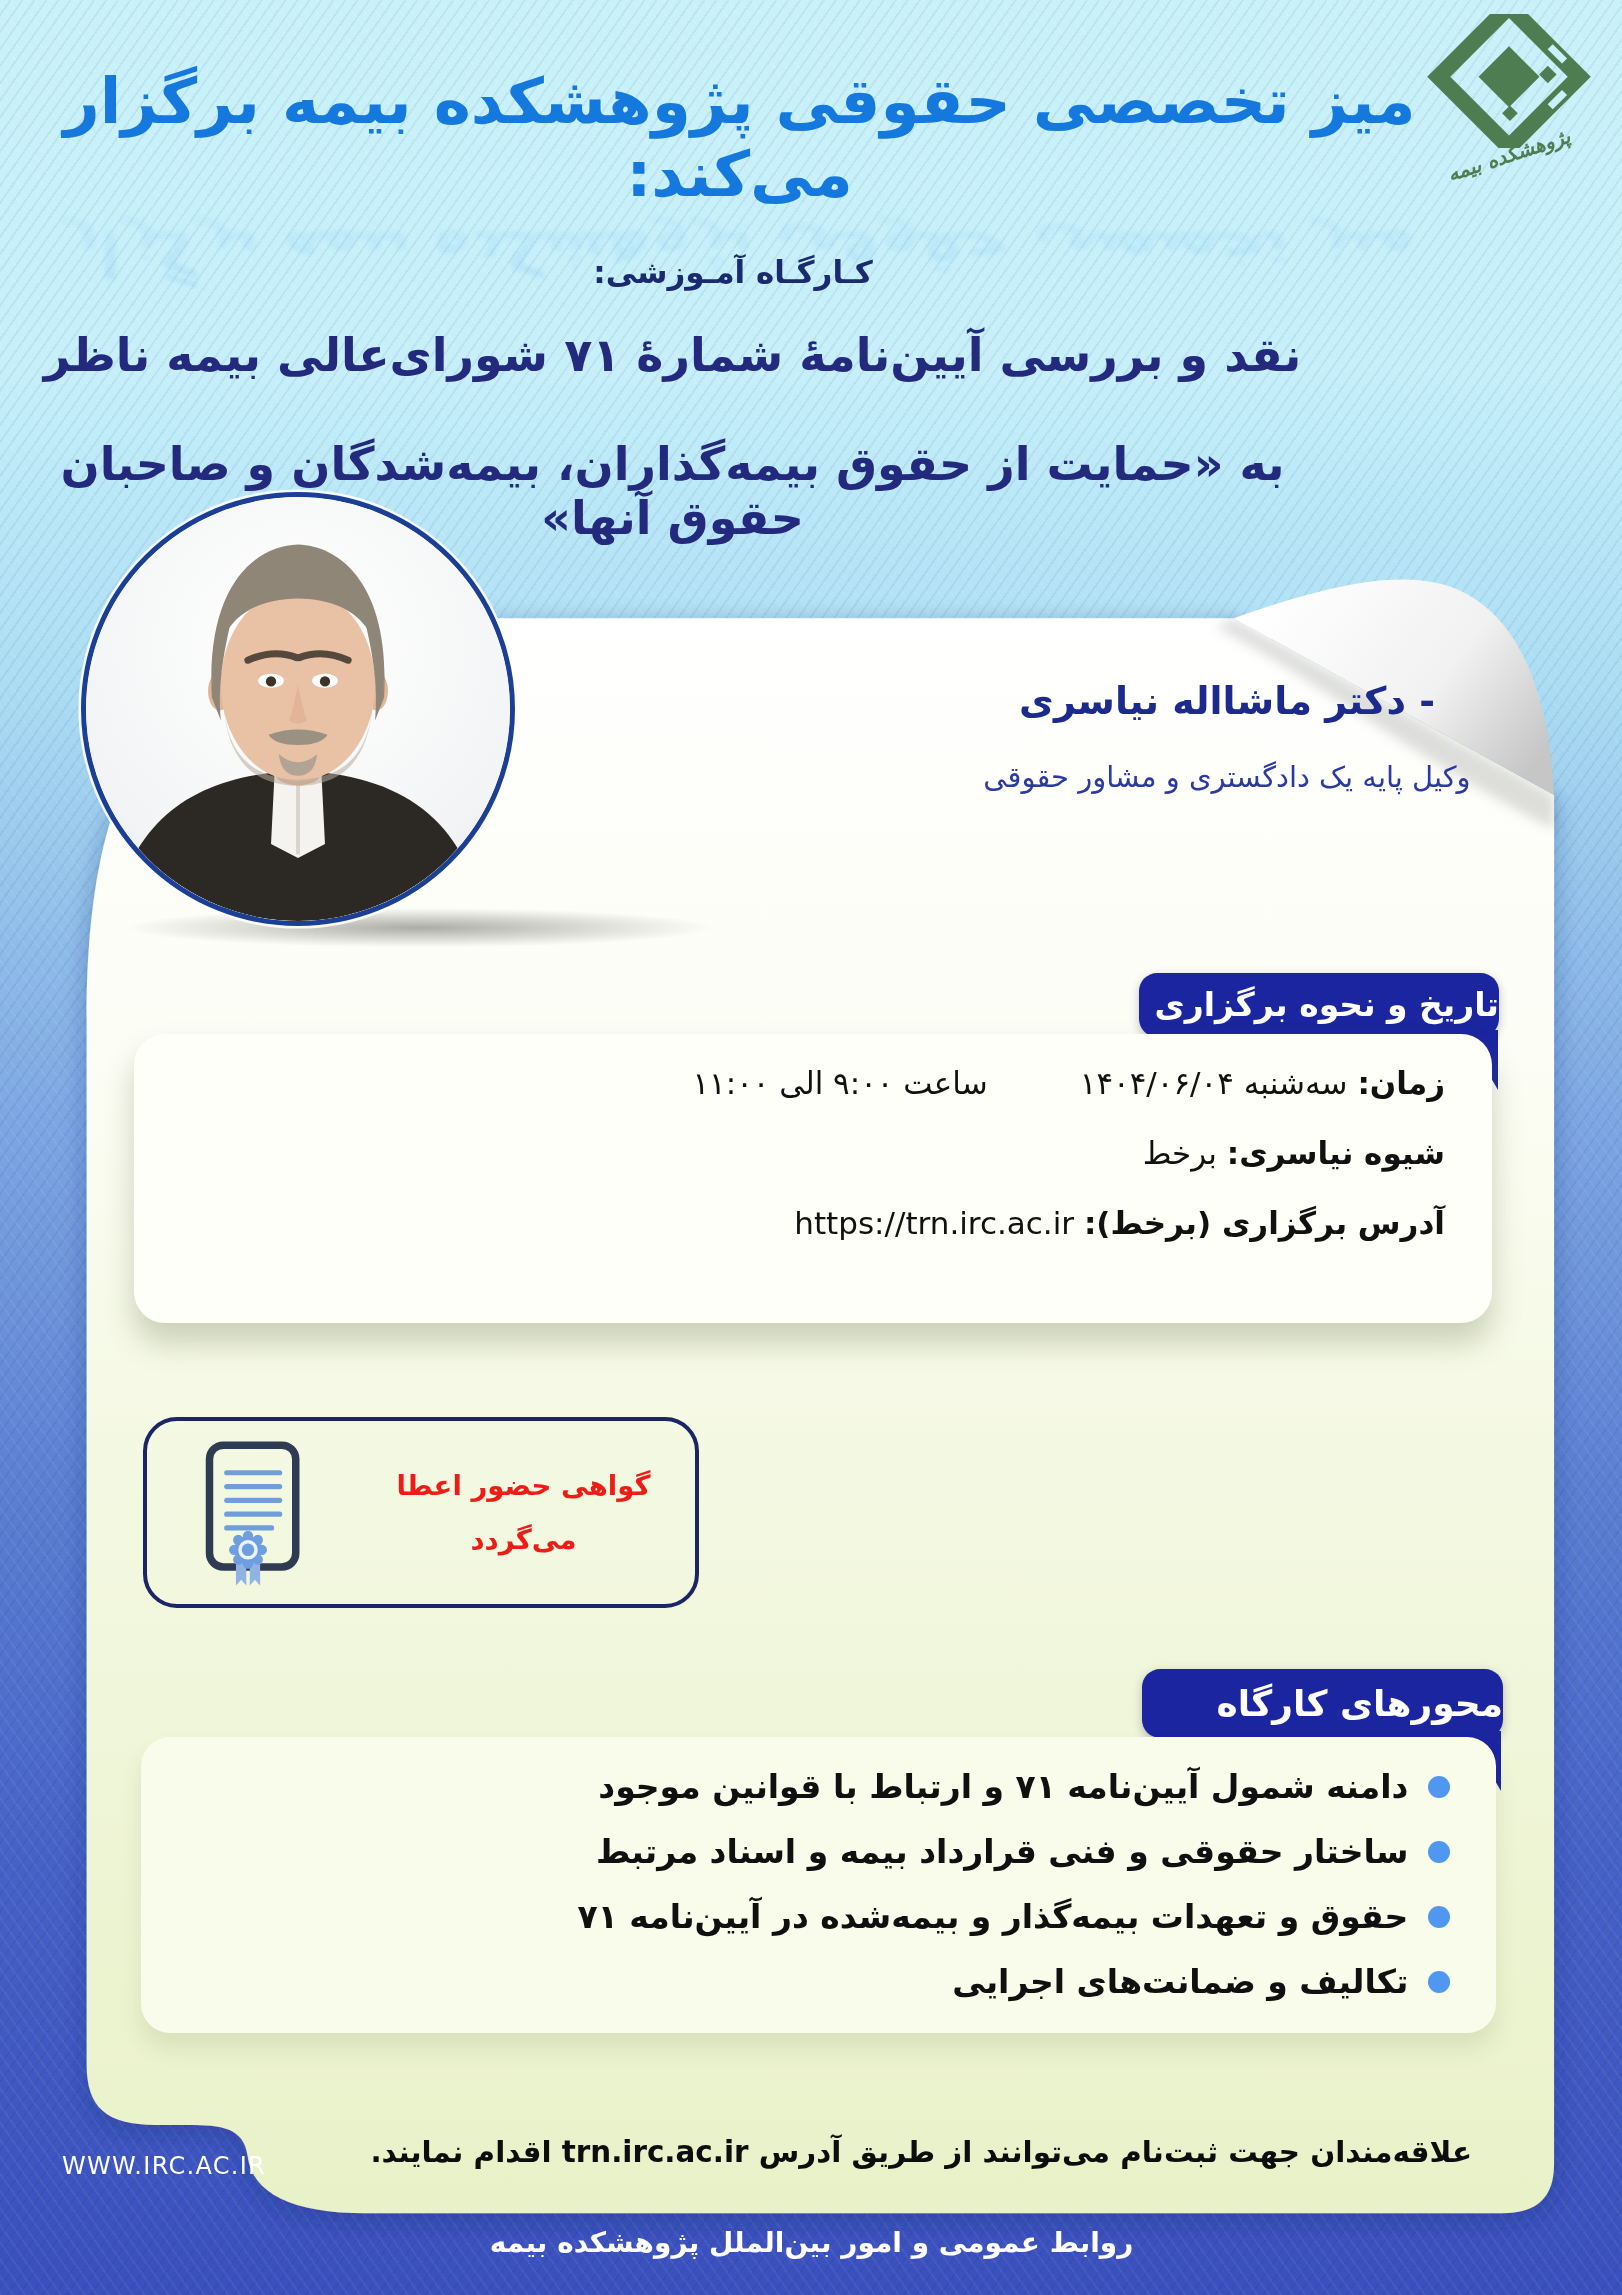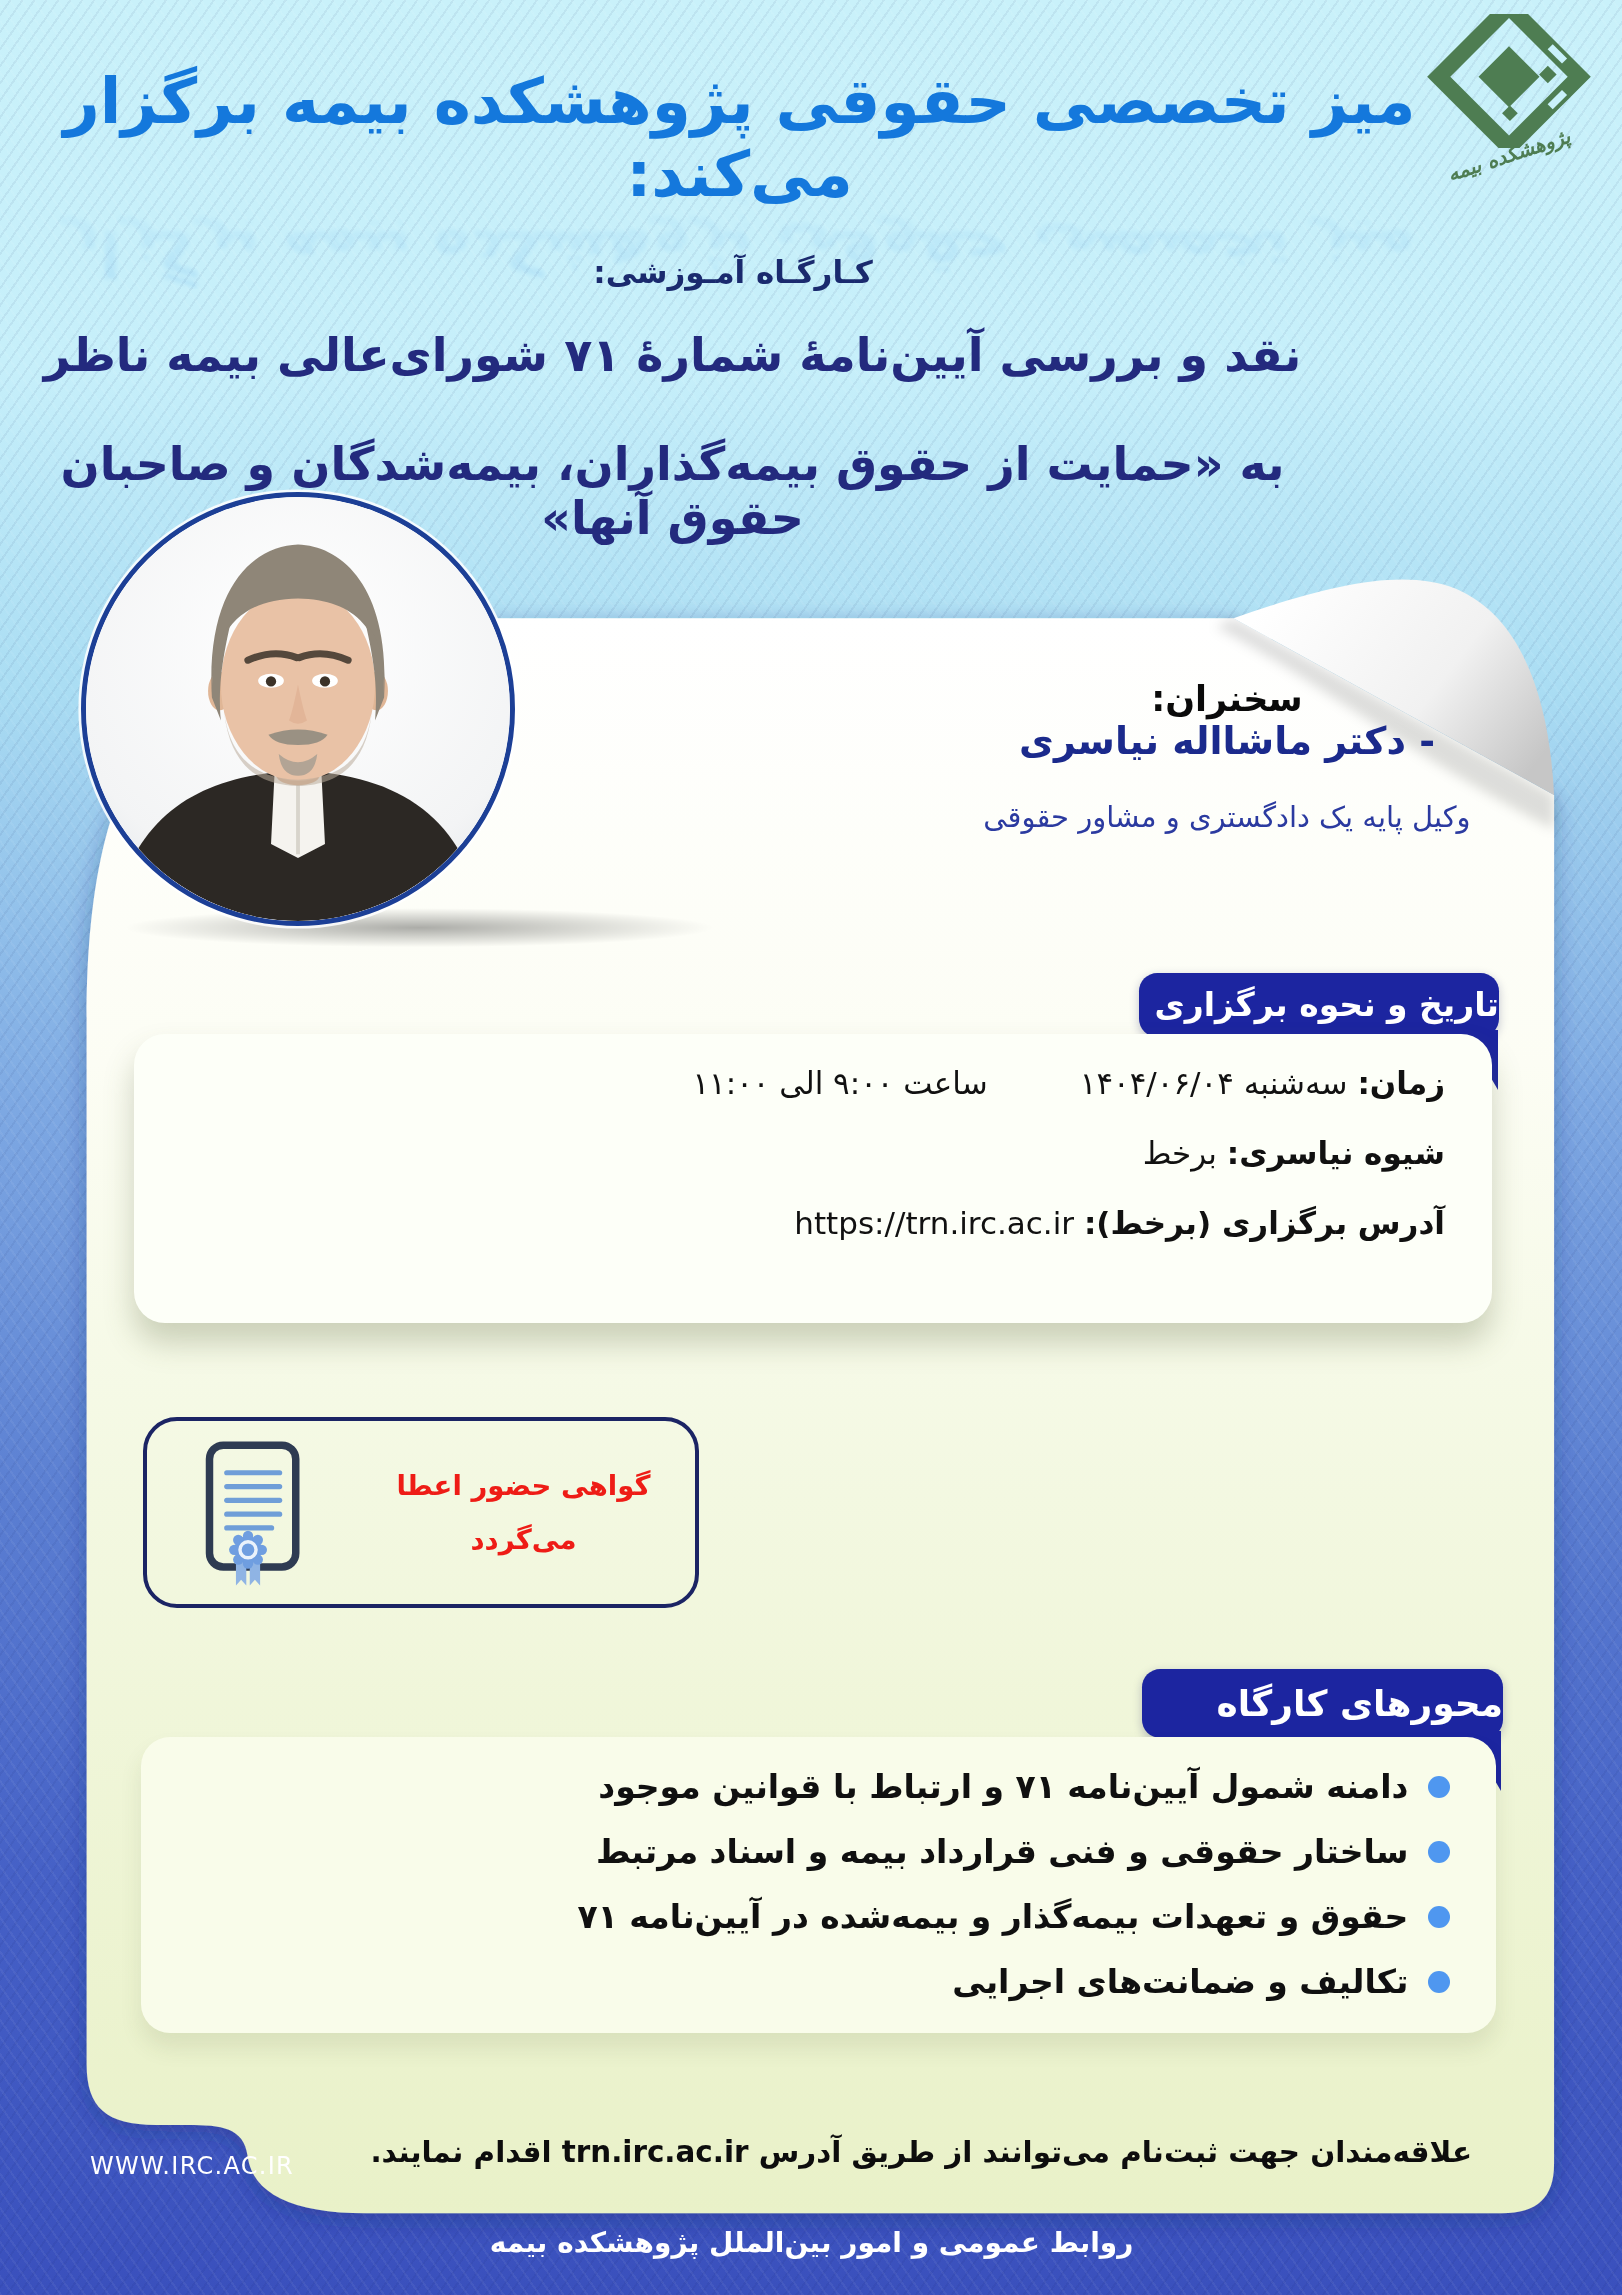--- a/index.html
+++ b/index.html
@@ -79,21 +79,21 @@
   .topics-box{
     left:141px;top:1737px;width:1355px;height:296px;background:#f9fcea;border-radius:29px;
     box-shadow:0 14.4px 22px rgba(60,70,30,.10);
     padding:17px 46px;box-sizing:border-box;
   }
   .topic-row{display:flex;align-items:center;height:65px;}
   .bullet{flex:0 0 auto;width:22px;height:22px;border-radius:50%;background:#4f97f0;margin-left:19.6px;}
   .topic-text{font-size:33px;font-weight:800;color:#101010;}
   
   .reg-note{right:151px;top:2135px;width:1112px;text-align:right;font-size:29.4px;font-weight:800;color:#0d0d0d;}
-  .website{left:62px;top:2152px;font-size:24px;color:#ffffff;letter-spacing:1.3px;margin-left:28px;}
+  .website{left:62px;top:2152px;font-size:24px;color:#ffffff;letter-spacing:1.3px;}
   .footer-text{left:0;top:2226px;width:1623px;text-align:center;font-size:28px;font-weight:800;color:#ffffff;}
 </style>
 </head>
 <body>
 
 <div id="poster">
   <div class="bg-pattern"></div>
 
   <svg class="card-svg" width="1623" height="2295" viewBox="0 0 2480 3508" aria-hidden="true">
     <defs>
@@ -190,21 +190,20 @@
           <circle cx="372" cy="287" r="8" fill="#3c3228"></circle>
         <path d="M 330 292 q -8 40 -14 56 q 14 10 28 0 q -6 -16 -14 -56" fill="#e2b598"></path>
         <path d="M 284 370 q 46 -16 92 0 q -10 16 -46 16 q -36 0 -46 -16" fill="#9a9183"></path>
         <path d="M 300 400 q 30 26 60 0 q -4 34 -30 34 q -26 0 -30 -34" fill="#a89f92" opacity="0.85"></path>
         <path d="M 214 322 C 220 420 270 448 330 450 C 390 448 440 420 446 322 C 440 410 392 438 330 440 C 268 438 220 410 214 322 Z" fill="#b9ab9a" opacity="0.55"></path>
       </g>
     </svg>
   </div>
 
   <div class="abs speaker-block rtl">
-    <div class="speaker-heading">سخنران:</div>
     <div class="speaker-name">- دکتر ماشااله نیاسری</div>
     <div class="speaker-title">وکیل پایه یک دادگستری و مشاور حقوقی</div>
   </div>
 
   <div class="abs tab schedule-tab rtl">تاریخ  و نحوه برگزاری</div>
   <div class="abs tab-tail schedule-tail"></div>
 
   <div class="abs schedule-box rtl">
     <div class="sched-row">
       <span><span class="lbl">زمان:</span>

